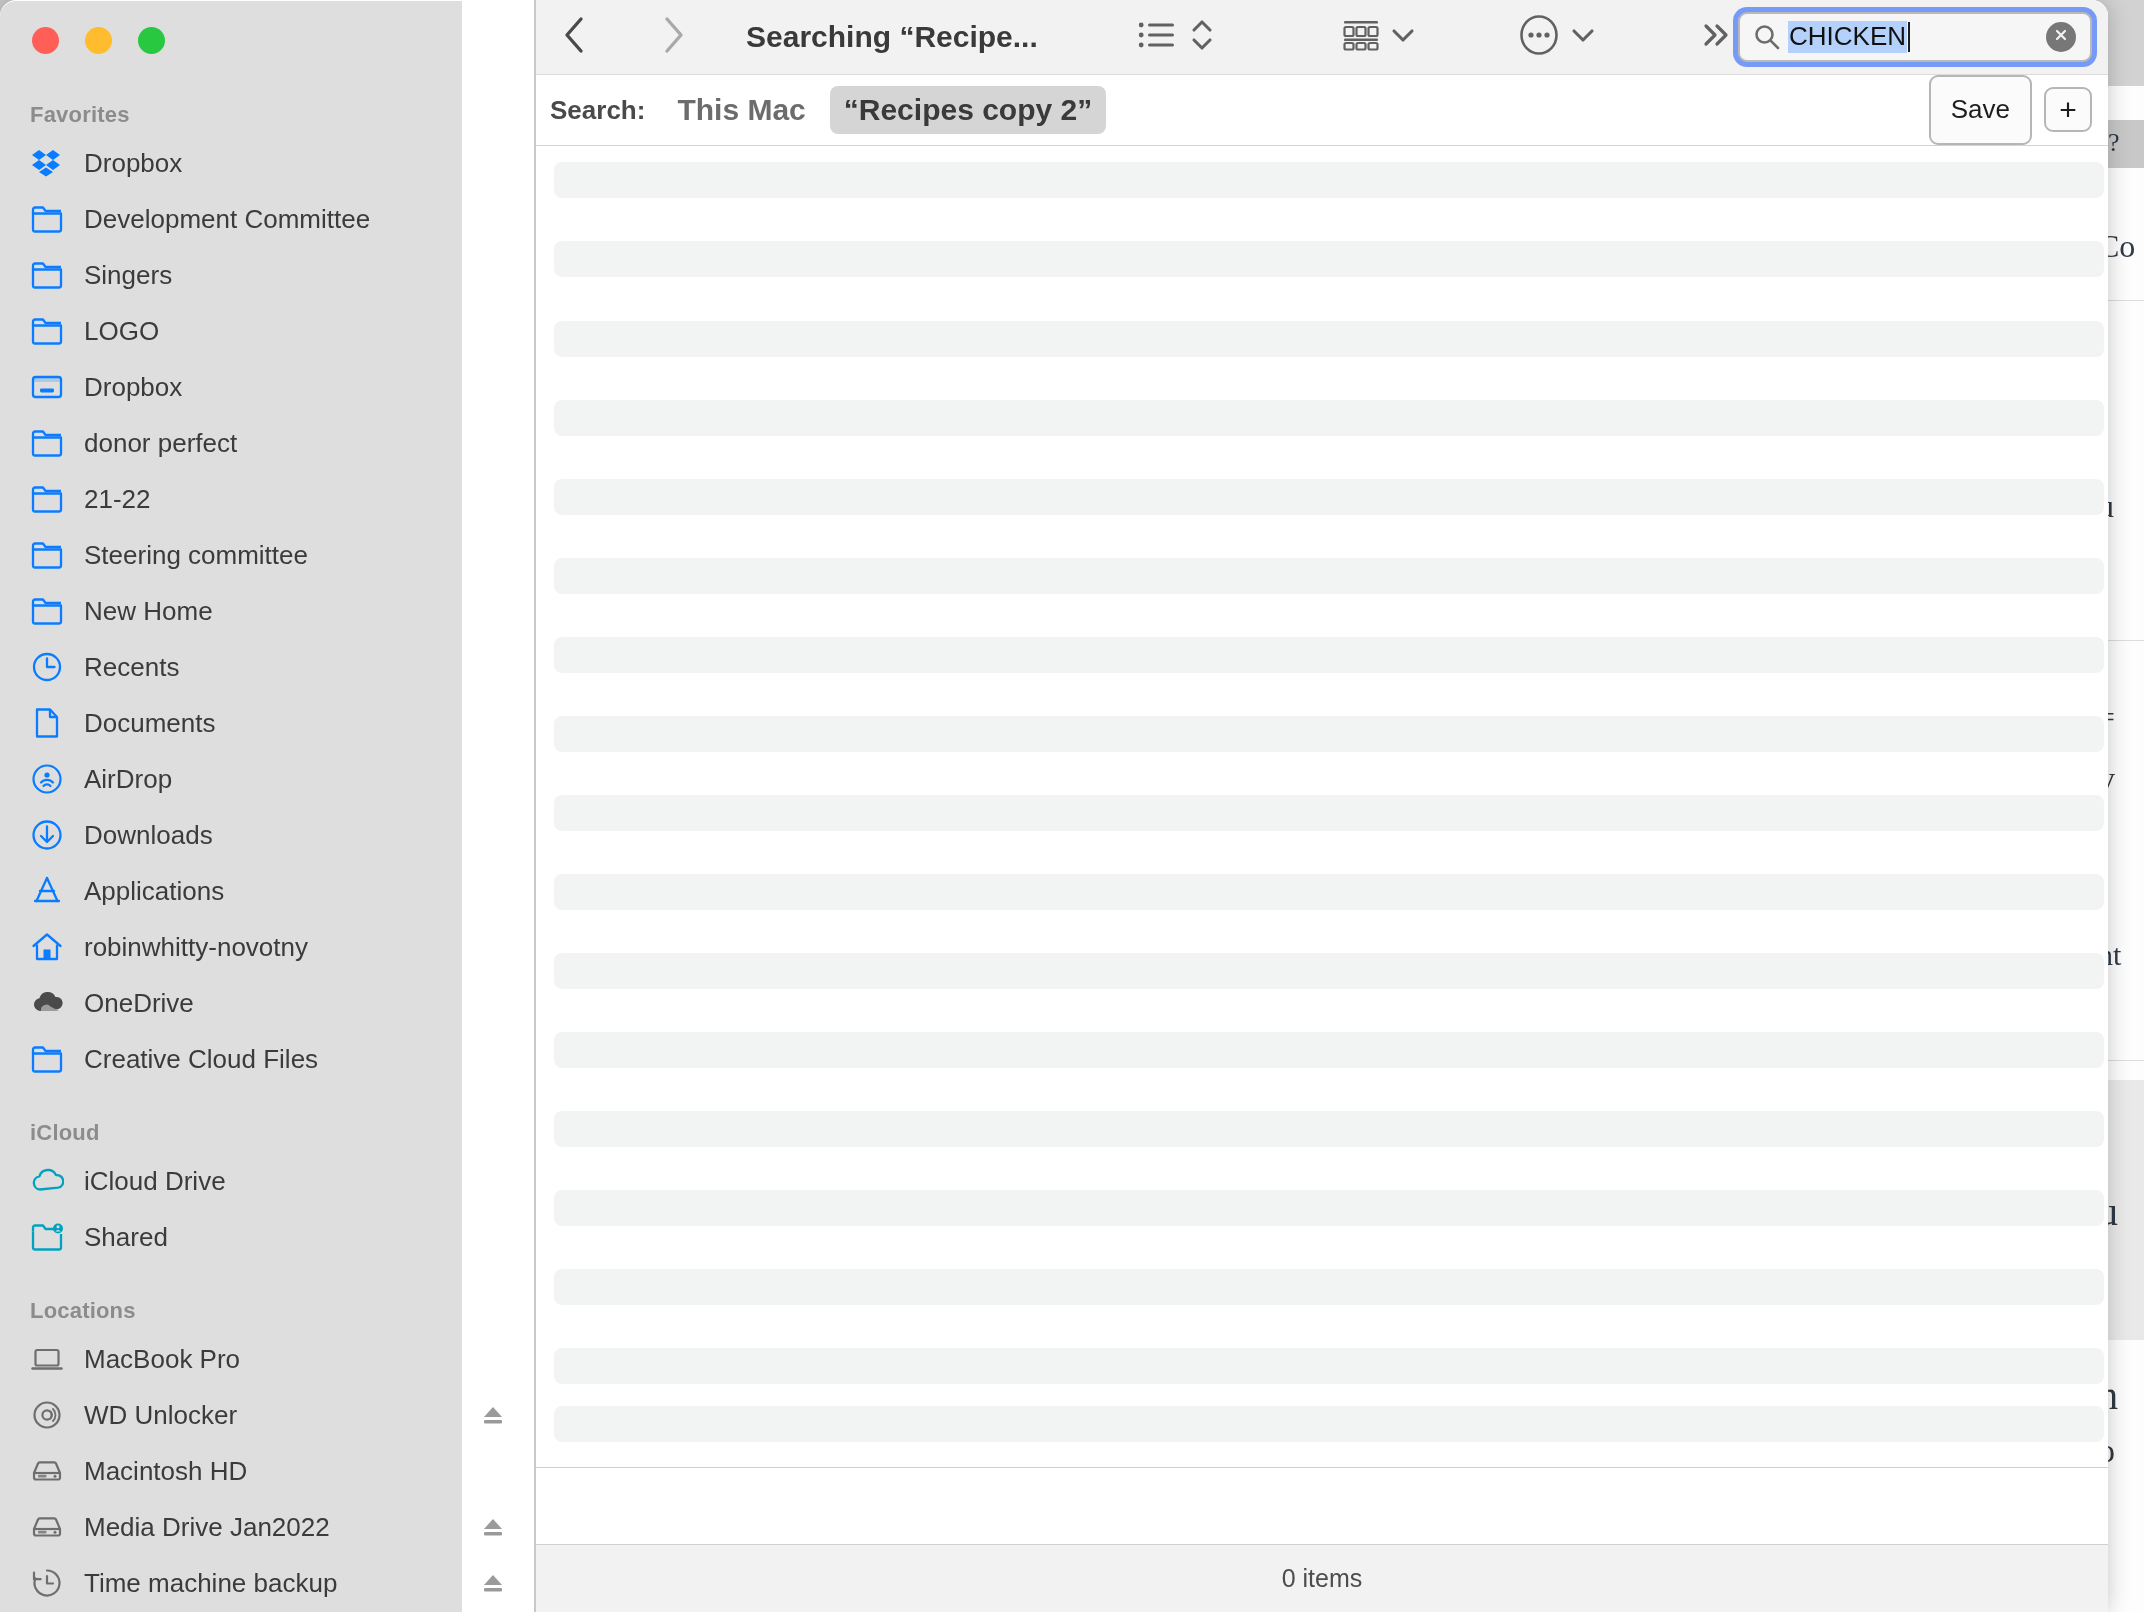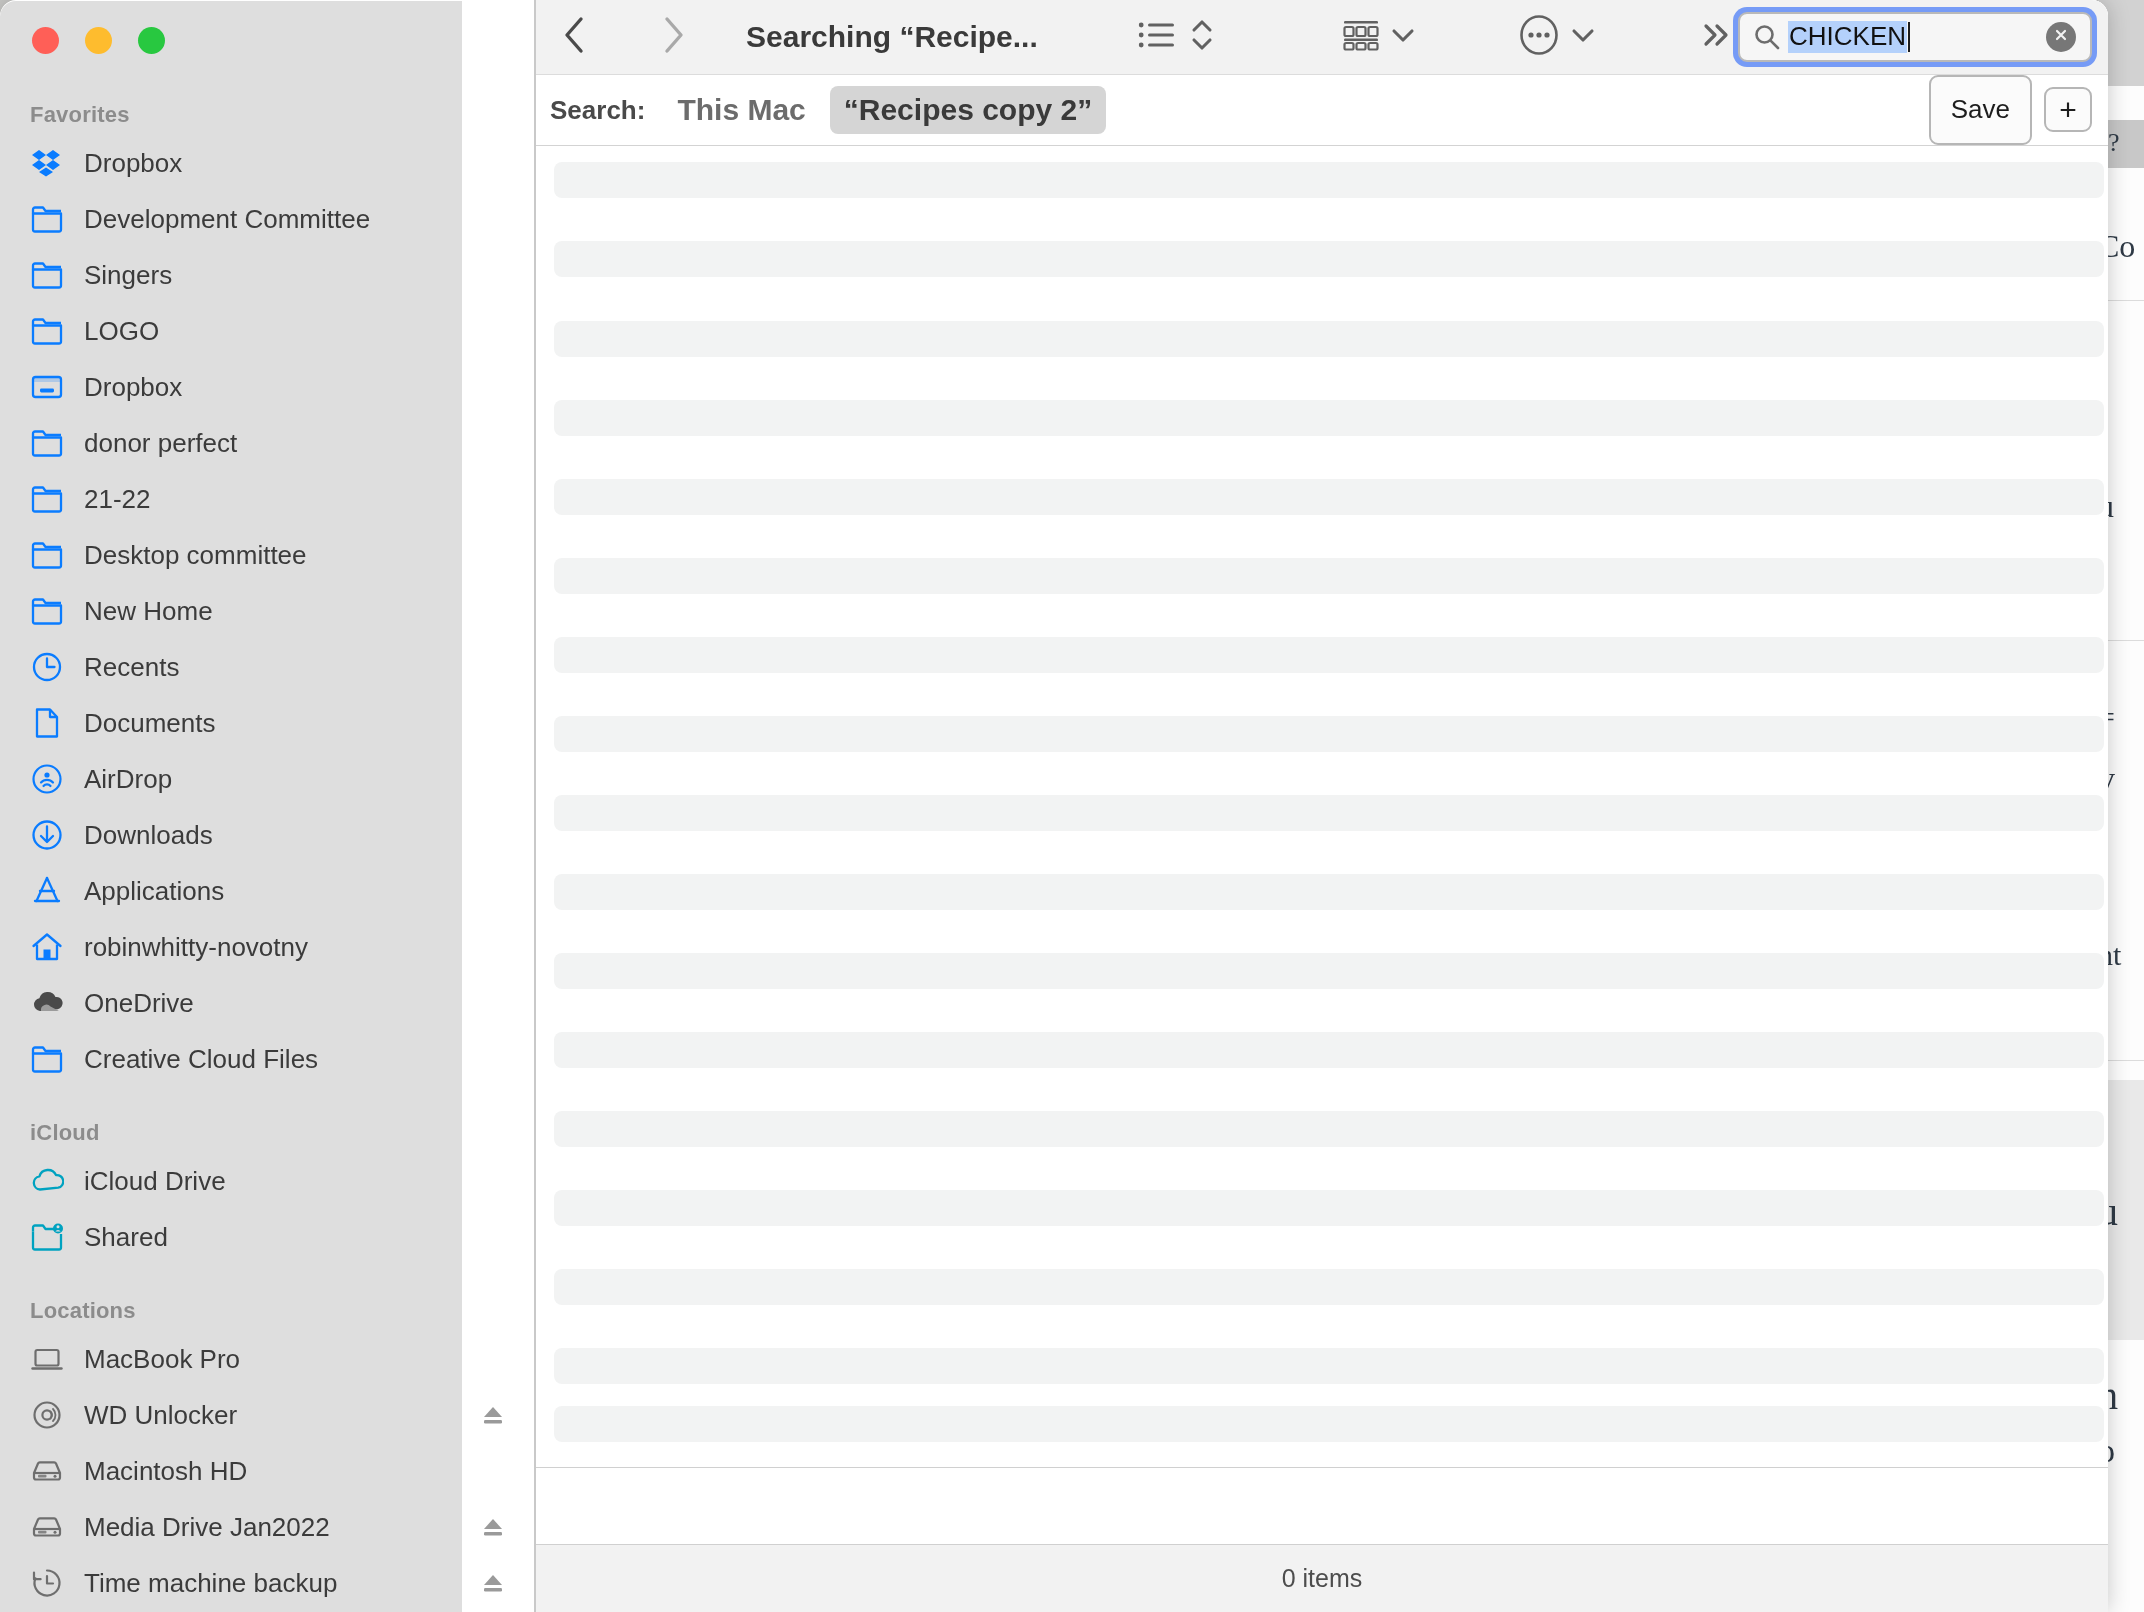--- a/index.html
+++ b/index.html
@@ -261,21 +261,21 @@
             </span>
             <span class="sb-label">21-22</span>
           </div>
           <div class="sb-item">
             <span class="sb-ico">
               <svg width="34" height="34" viewBox="0 0 34 34">
                 <path d="M3 11.5 V27.5 a2 2 0 0 0 2 2 H29 a2 2 0 0 0 2-2 V11.5 Z" fill="none" stroke="#0a7cff" stroke-width="2.3" stroke-linejoin="round"></path>
                 <path d="M3 11.5 V7.5 a2 2 0 0 1 2-2 H13 l2.5 3.5 H31" fill="none" stroke="#0a7cff" stroke-width="2.3" stroke-linejoin="round"></path>
               </svg>
             </span>
-            <span class="sb-label">Desktop committee</span>
+            <span class="sb-label">Steering committee</span>
           </div>
           <div class="sb-item">
             <span class="sb-ico">
               <svg width="34" height="34" viewBox="0 0 34 34">
                 <path d="M3 11.5 V27.5 a2 2 0 0 0 2 2 H29 a2 2 0 0 0 2-2 V11.5 Z" fill="none" stroke="#0a7cff" stroke-width="2.3" stroke-linejoin="round"></path>
                 <path d="M3 11.5 V7.5 a2 2 0 0 1 2-2 H13 l2.5 3.5 H31" fill="none" stroke="#0a7cff" stroke-width="2.3" stroke-linejoin="round"></path>
               </svg>
             </span>
             <span class="sb-label">New Home</span>
           </div>

